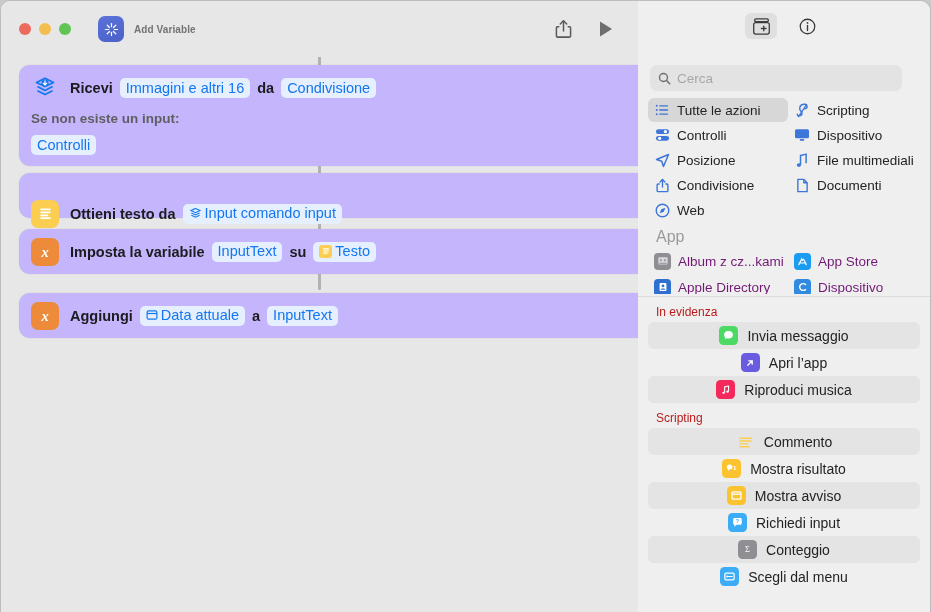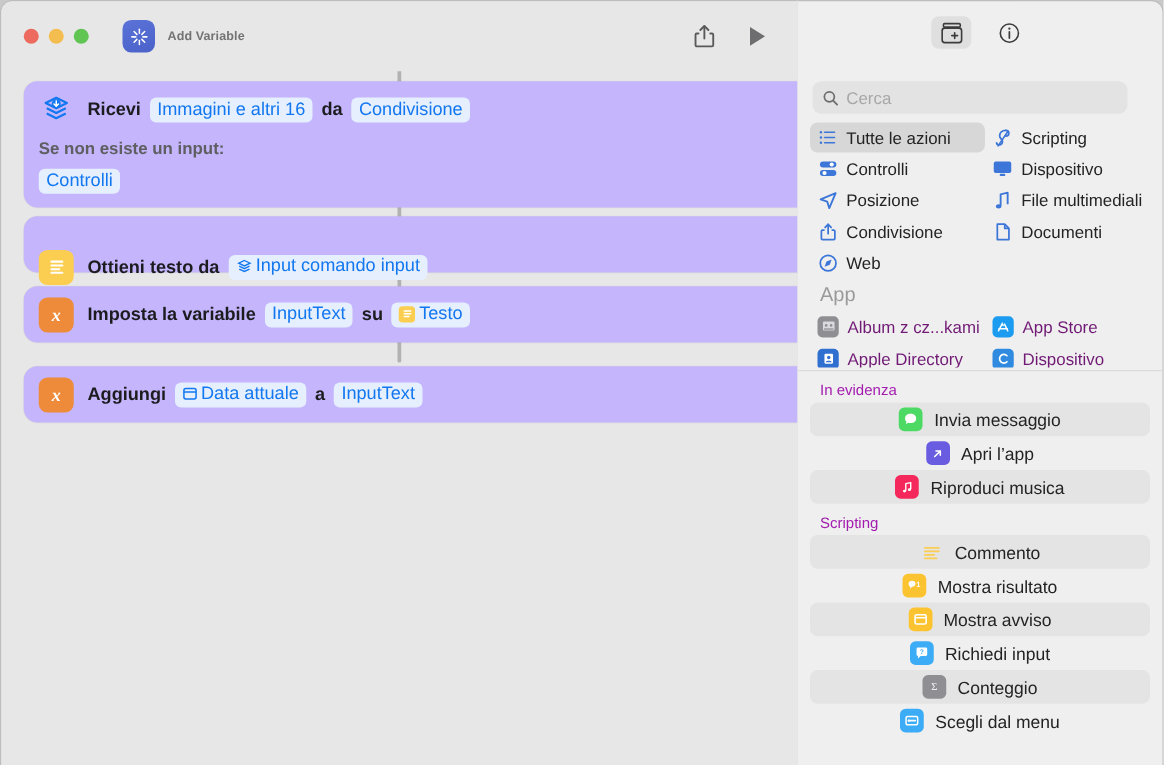--- a/index.html
+++ b/index.html
@@ -218,21 +218,21 @@
     border-radius: 6px;
     font-size: 14px;
     color: #232324;
     justify-content: center;
   }
   .row.alt { background: #e5e4e4; }
   .row-ic { width: 19px; height: 19px; border-radius: 4.5px; flex:0 0 19px; display:flex; align-items:center; justify-content:center; }
 
   .sec-head2 {
     font-size: 12px;
-    color: #a21caf;
+    color: #b91c1c;
     padding: 8px 18px 3px 18px;
   }
 </style>
 </head>
 <body>
 
 <div id="app">
 
   <div class="editor">
 

